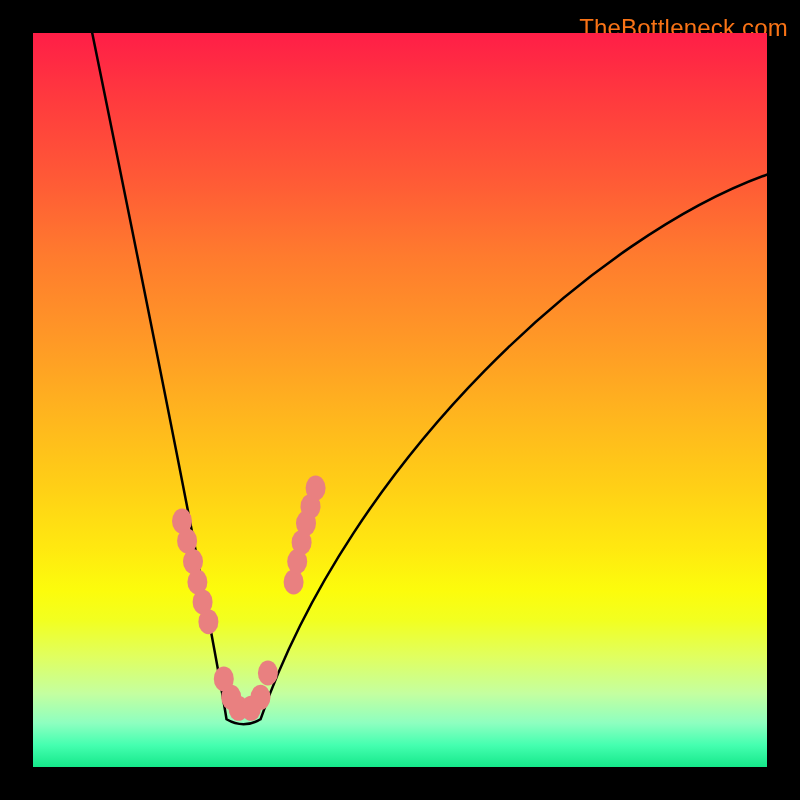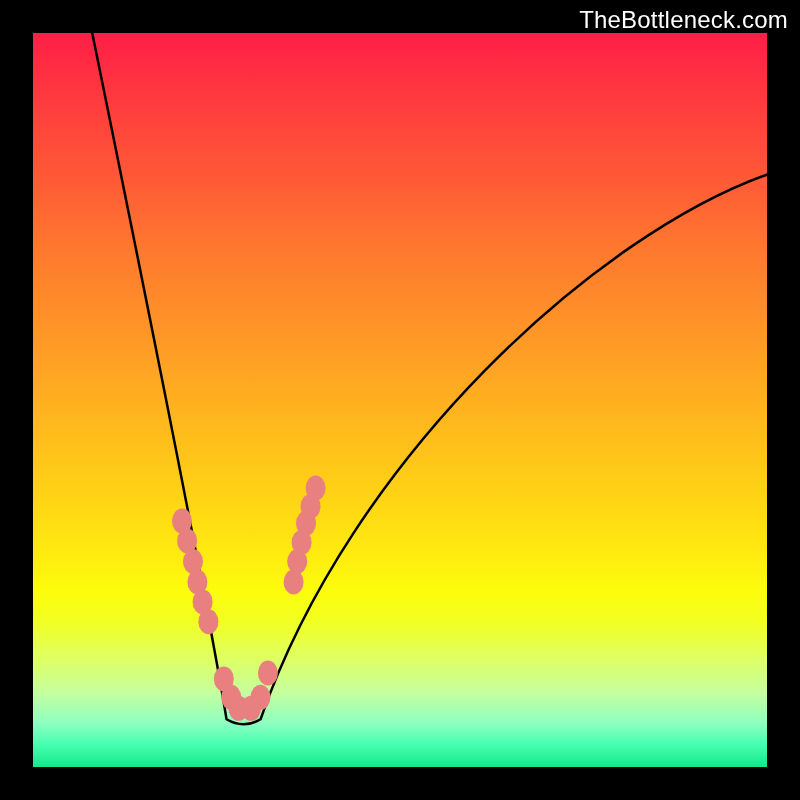--- a/index.html
+++ b/index.html
@@ -37,23 +37,23 @@
       #fcfc0c 76%,
       #f2ff20 80%,
       #e0ff60 85%,
       #c4ffa0 90%,
       #8effc0 94%,
       #45ffb0 97%,
       #15e88a 100%);
   }
   .watermark {
     position: absolute;
-    top: 6px;
+    top: 14px;
     right: 12px;
-    color: #ffffff;
+    color: #f97316;
     font-size: 24px;
     font-weight: 500;
     letter-spacing: 0.2px;
     user-select: none;
   }
   svg.curve {
     position: absolute;
     left: 0;
     top: 0;
   }

